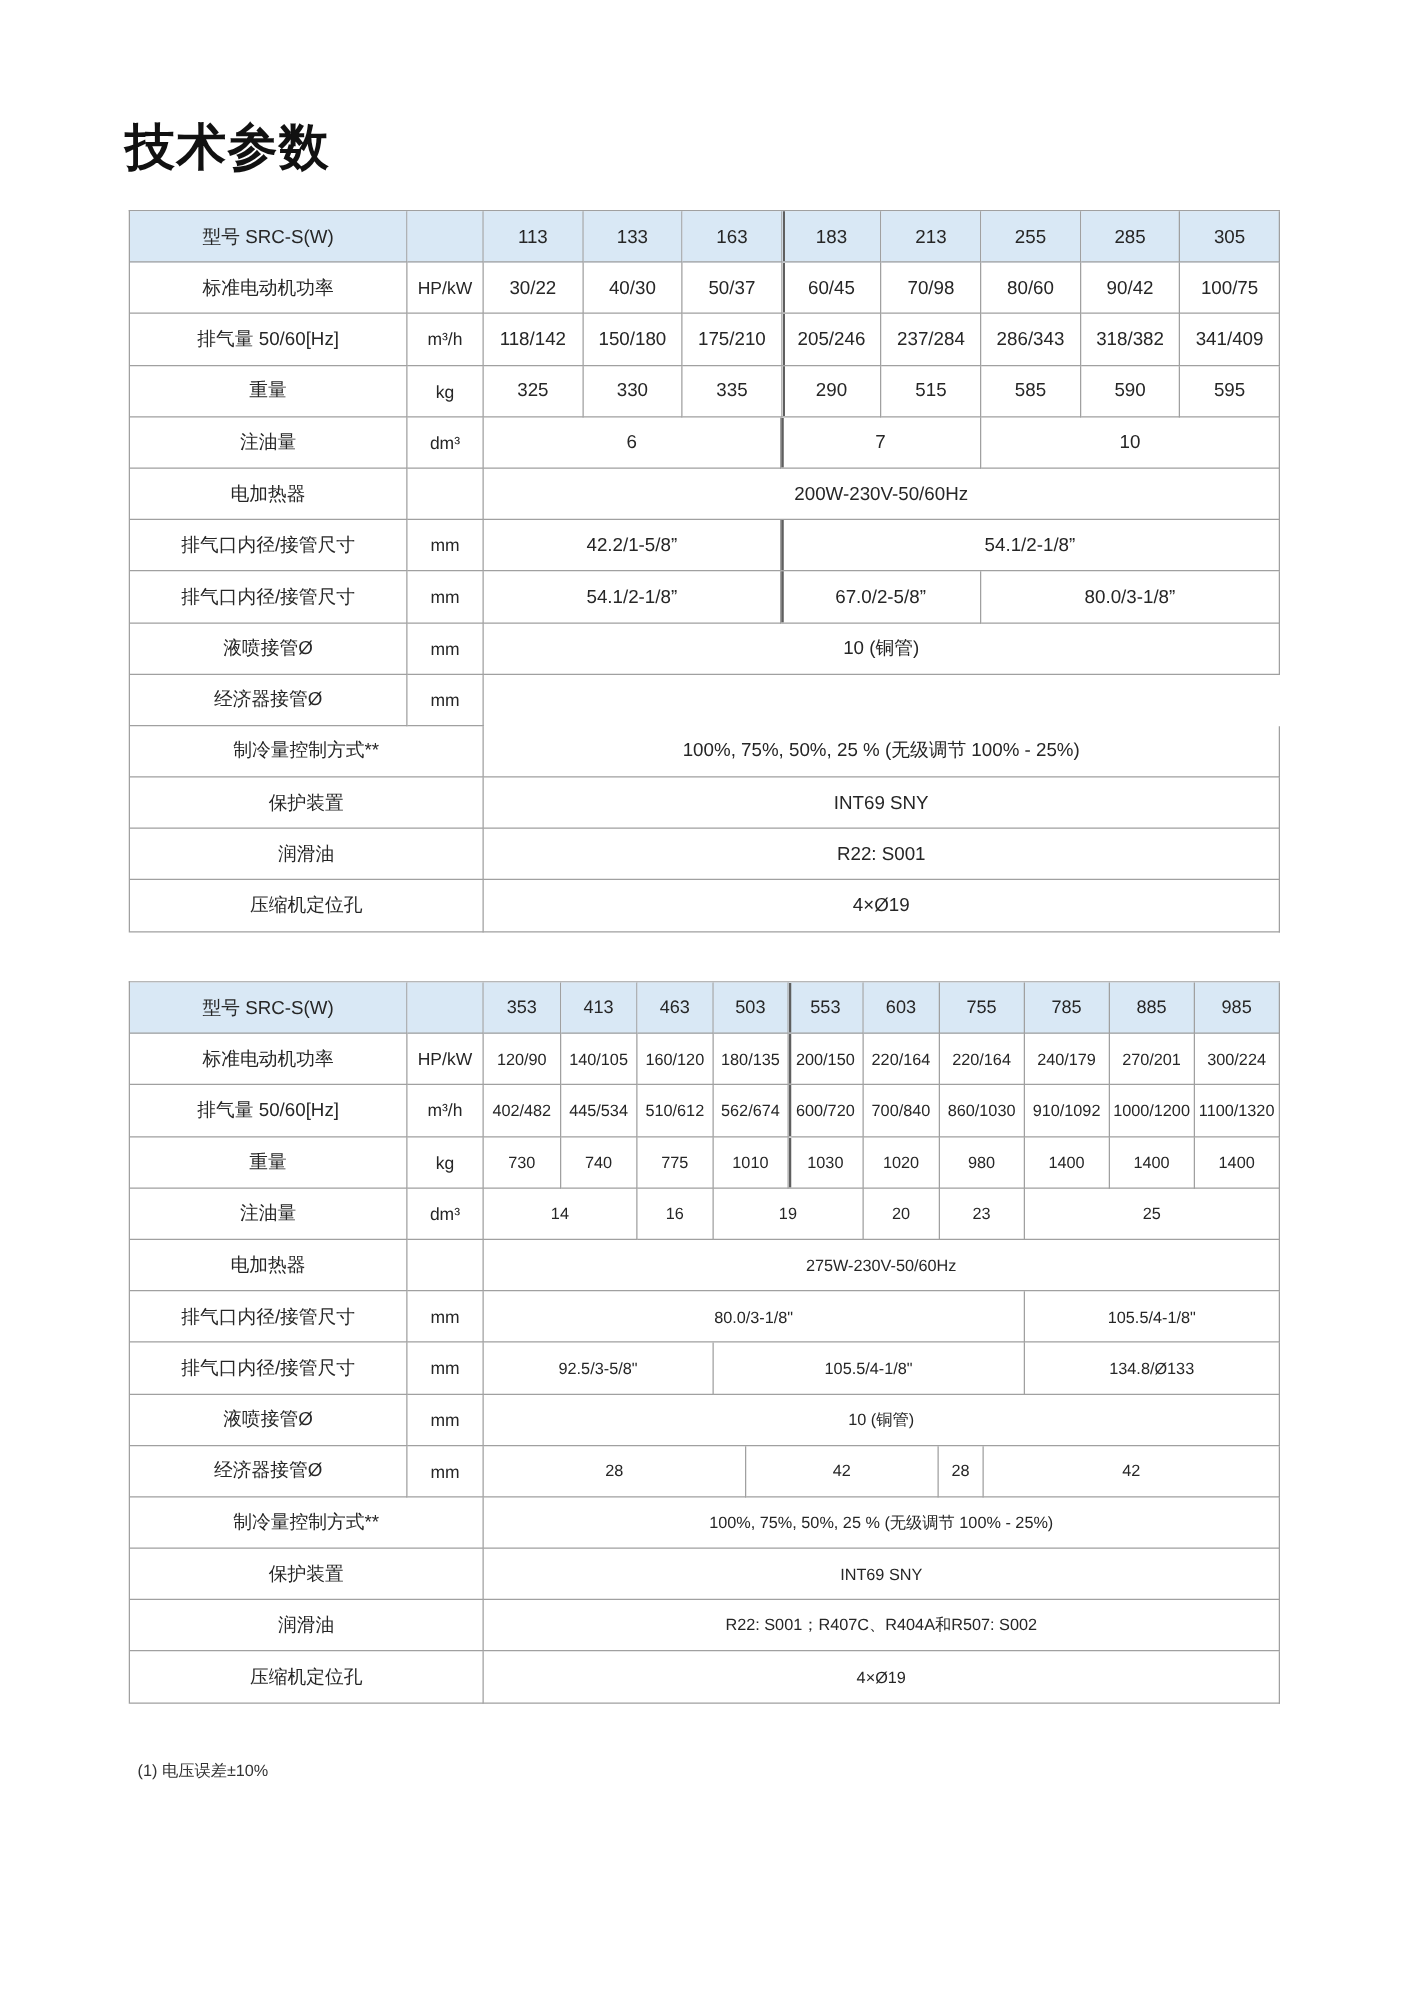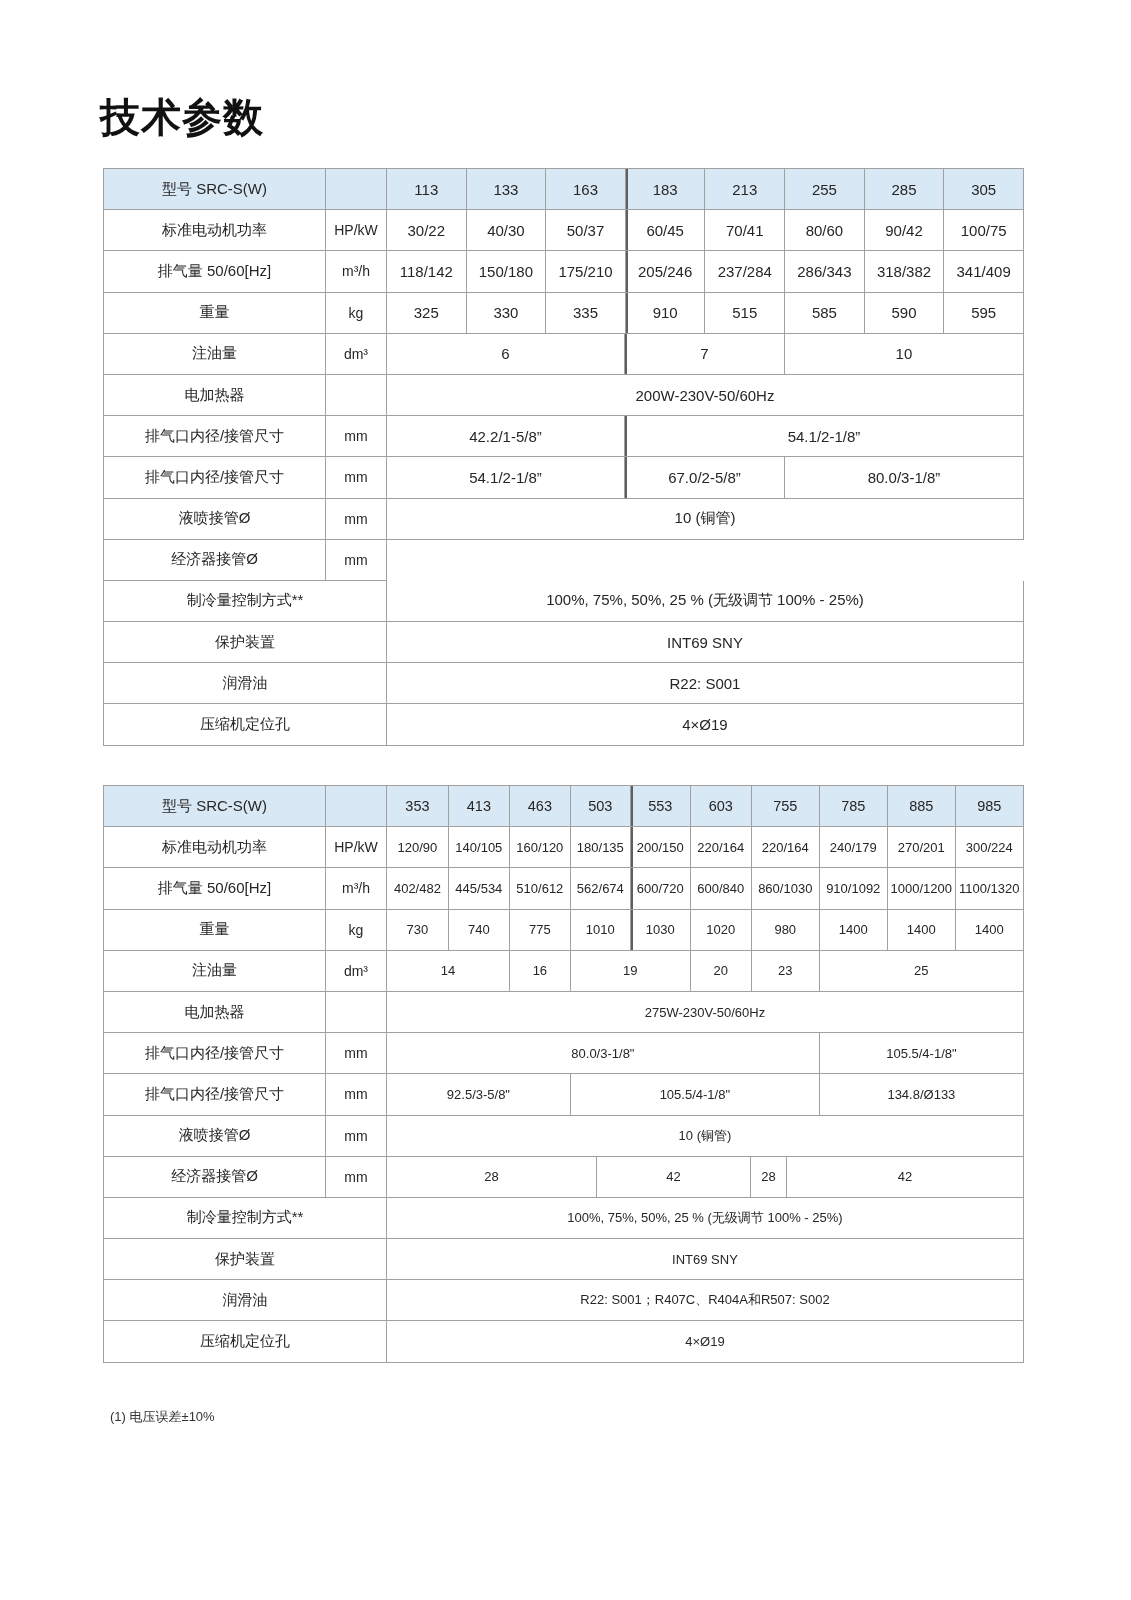--- a/index.html
+++ b/index.html
@@ -81,21 +81,21 @@
         <div class="cell hdr-model" style="width: 8.655%;">285</div>
         <div class="cell hdr-model" style="width: 8.655%;">305</div>
       </div>
       <div class="row">
         <div class="cell row-label" style="width: 24.13%;">标准电动机功率</div>
         <div class="cell unit-cell" style="width: 6.63%;">HP/kW</div>
         <div class="cell value-cell" style="width: 8.655%;">30/22</div>
         <div class="cell value-cell" style="width: 8.655%;">40/30</div>
         <div class="cell value-cell" style="width: 8.655%;">50/37</div>
         <div class="cell value-cell sl" style="width: 8.655%;">60/45</div>
-        <div class="cell value-cell" style="width: 8.655%;">70/41</div>
+        <div class="cell value-cell" style="width: 8.655%;">70/98</div>
         <div class="cell value-cell" style="width: 8.655%;">80/60</div>
         <div class="cell value-cell" style="width: 8.655%;">90/42</div>
         <div class="cell value-cell" style="width: 8.655%;">100/75</div>
       </div>
       <div class="row">
         <div class="cell row-label" style="width: 24.13%;">排气量 50/60[Hz]</div>
         <div class="cell unit-cell" style="width: 6.63%;">m³/h</div>
         <div class="cell value-cell" style="width: 8.655%;">118/142</div>
         <div class="cell value-cell" style="width: 8.655%;">150/180</div>
         <div class="cell value-cell" style="width: 8.655%;">175/210</div>
@@ -104,21 +104,21 @@
         <div class="cell value-cell" style="width: 8.655%;">286/343</div>
         <div class="cell value-cell" style="width: 8.655%;">318/382</div>
         <div class="cell value-cell" style="width: 8.655%;">341/409</div>
       </div>
       <div class="row">
         <div class="cell row-label" style="width: 24.13%;">重量</div>
         <div class="cell unit-cell" style="width: 6.63%;">kg</div>
         <div class="cell value-cell" style="width: 8.655%;">325</div>
         <div class="cell value-cell" style="width: 8.655%;">330</div>
         <div class="cell value-cell" style="width: 8.655%;">335</div>
-        <div class="cell value-cell sl" style="width: 8.655%;">910</div>
+        <div class="cell value-cell sl" style="width: 8.655%;">290</div>
         <div class="cell value-cell" style="width: 8.655%;">515</div>
         <div class="cell value-cell" style="width: 8.655%;">585</div>
         <div class="cell value-cell" style="width: 8.655%;">590</div>
         <div class="cell value-cell" style="width: 8.655%;">595</div>
       </div>
       <div class="row">
         <div class="cell row-label" style="width: 24.13%;">注油量</div>
         <div class="cell unit-cell" style="width: 6.63%;">dm³</div>
         <div class="cell value-cell" style="width: 25.87%;">6</div>
         <div class="cell value-cell sl" style="width: 17.39%;">7</div>
@@ -198,21 +198,21 @@
         <div class="cell value-cell" style="width: 7.41%;">300/224</div>
       </div>
       <div class="row">
         <div class="cell row-label" style="width: 24.13%;">排气量 50/60[Hz]</div>
         <div class="cell unit-cell" style="width: 6.63%;">m³/h</div>
         <div class="cell value-cell" style="width: 6.73%;">402/482</div>
         <div class="cell value-cell" style="width: 6.63%;">445/534</div>
         <div class="cell value-cell" style="width: 6.63%;">510/612</div>
         <div class="cell value-cell" style="width: 6.52%;">562/674</div>
         <div class="cell value-cell sl" style="width: 6.52%;">600/720</div>
-        <div class="cell value-cell" style="width: 6.63%;">600/840</div>
+        <div class="cell value-cell" style="width: 6.63%;">700/840</div>
         <div class="cell value-cell" style="width: 7.39%;">860/1030</div>
         <div class="cell value-cell" style="width: 7.39%;">910/1092</div>
         <div class="cell value-cell" style="width: 7.39%;">1000/1200</div>
         <div class="cell value-cell" style="width: 7.41%;">1100/1320</div>
       </div>
       <div class="row">
         <div class="cell row-label" style="width: 24.13%;">重量</div>
         <div class="cell unit-cell" style="width: 6.63%;">kg</div>
         <div class="cell value-cell" style="width: 6.73%;">730</div>
         <div class="cell value-cell" style="width: 6.63%;">740</div>

